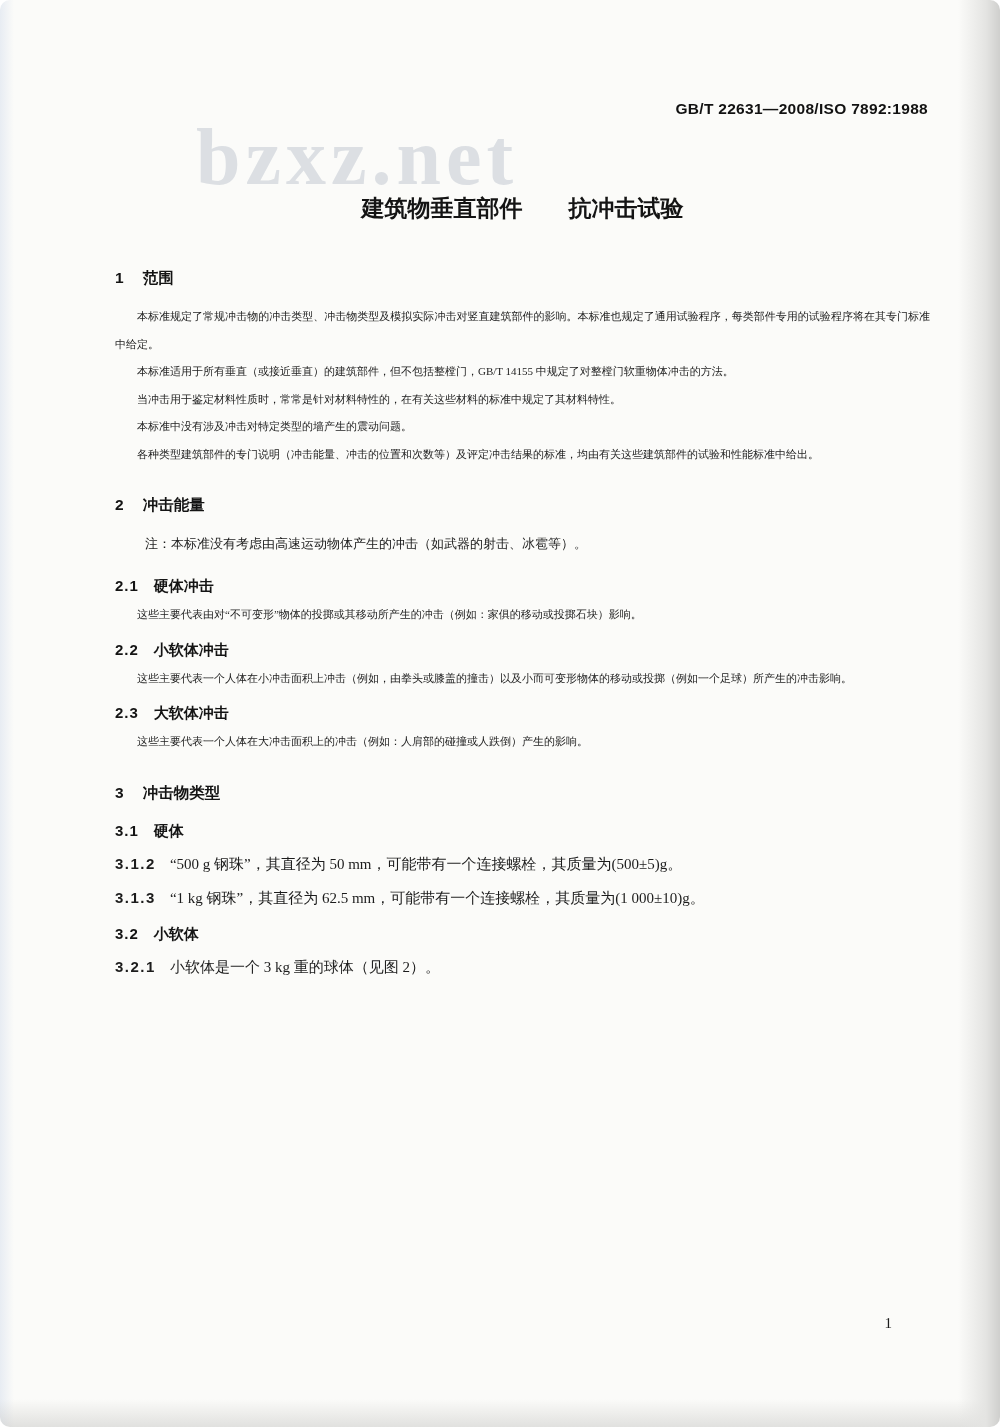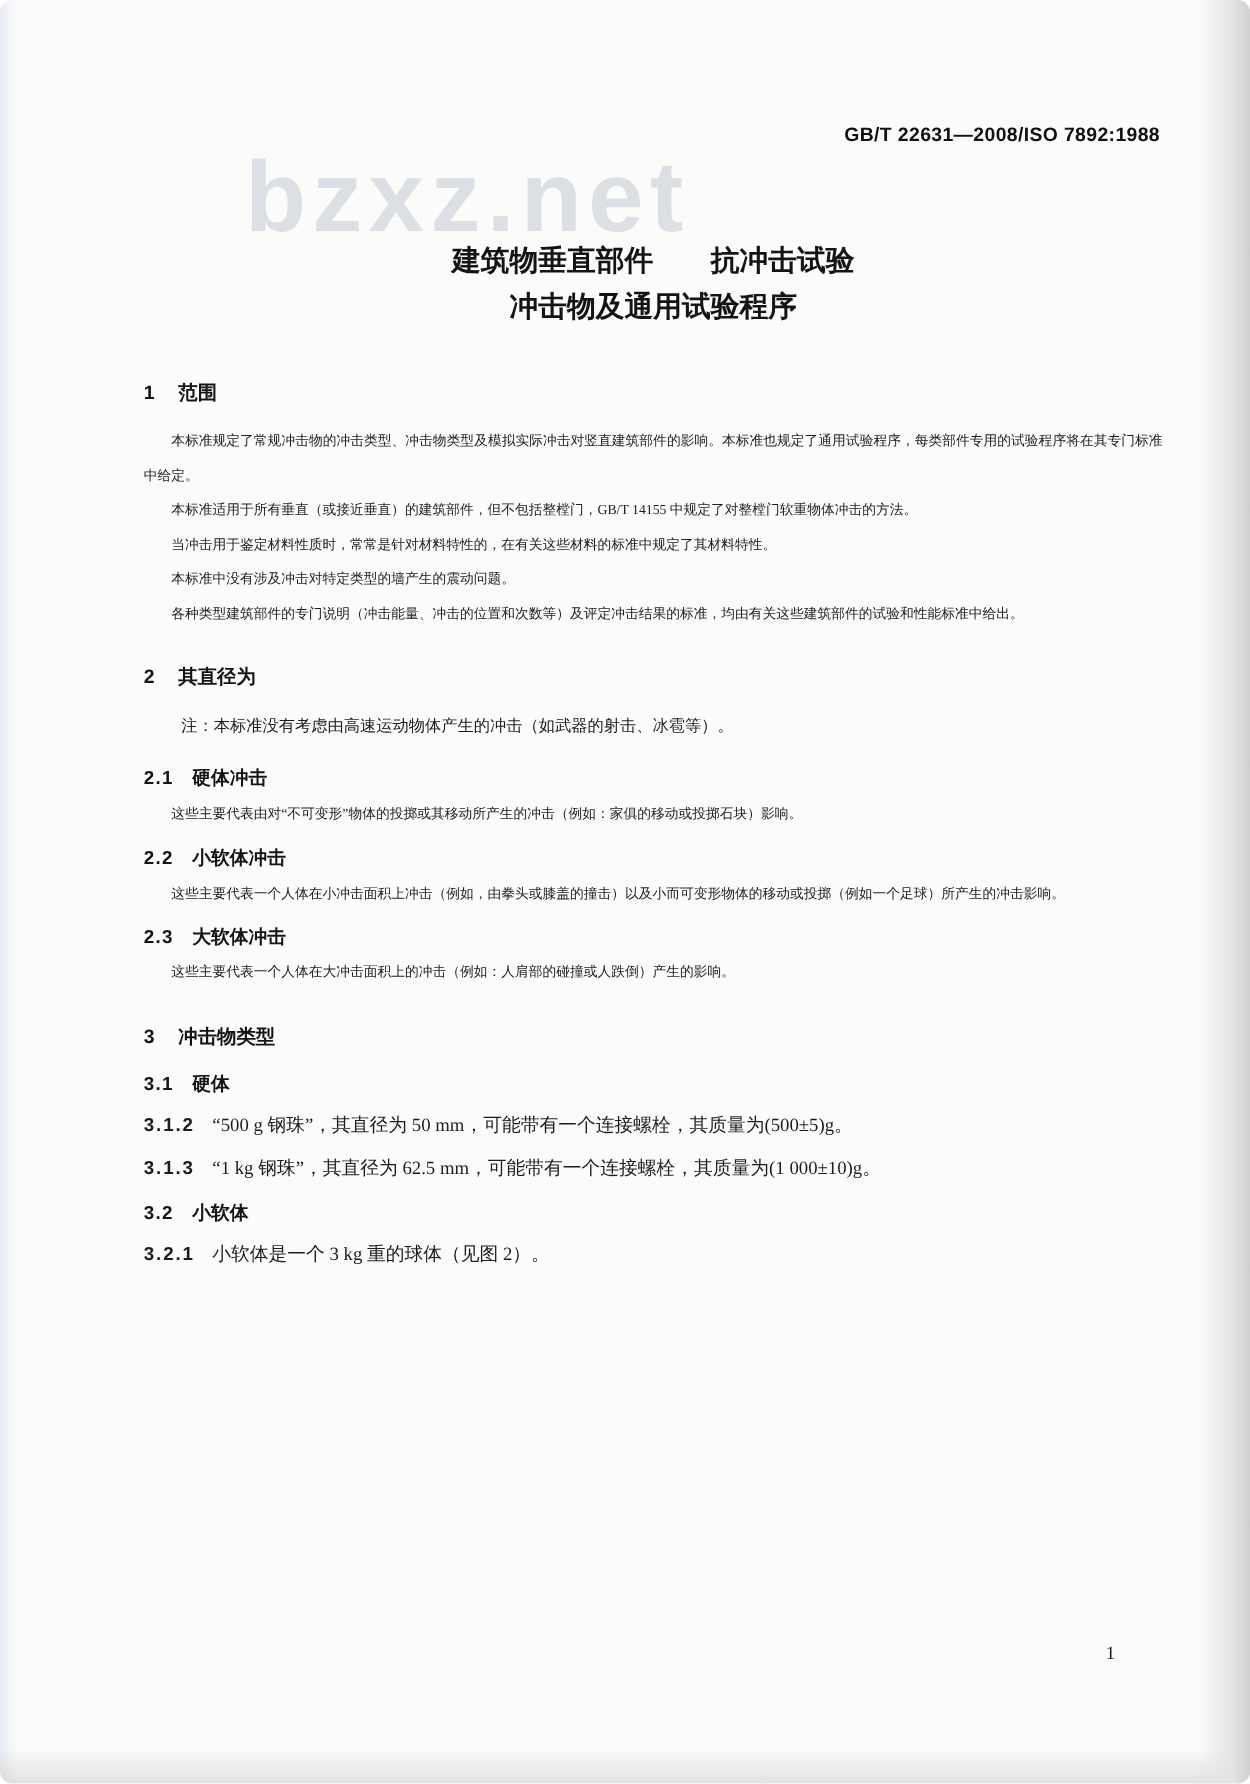--- a/index.html
+++ b/index.html
@@ -28,21 +28,21 @@
     font-family: "Liberation Sans", "DejaVu Sans", sans-serif;
     font-weight: bold;
     font-size: 15.5px;
     letter-spacing: 0.3px;
     color: #111;
   }
   .watermark {
     position: absolute;
     top: 112px;
     left: 196px;
-    font-family: Liberation Sans, sans-serif;
+    font-family: Liberation Serif, serif;
     font-weight: bold;
     font-size: 80px;
     letter-spacing: 5px;
     color: #c3c9d2;
     opacity: 0.55;
     user-select: none;
     pointer-events: none;
   }
   .content {
     position: absolute;
@@ -117,34 +117,33 @@
 <div class="page">
 
   <div class="doc-code">GB/T 22631—2008/ISO 7892:1988</div>
 
   <div class="watermark">bzxz.net</div>
 
   <div class="content">
 
     <div class="doc-title">
       <div>建筑物垂直部件　　抗冲击试验</div>
-      <div>冲击物及通用试验程序</div>
     </div>
 
     <div class="sec-h1">
       <span class="num">1</span><span>范围</span>
     </div>
     <p class="para">本标准规定了常规冲击物的冲击类型、冲击物类型及模拟实际冲击对竖直建筑部件的影响。本标准也规定了通用试验程序，每类部件专用的试验程序将在其专门标准中给定。</p>
     <p class="para">本标准适用于所有垂直（或接近垂直）的建筑部件，但不包括整樘门，GB/T 14155 中规定了对整樘门软重物体冲击的方法。</p>
     <p class="para">当冲击用于鉴定材料性质时，常常是针对材料特性的，在有关这些材料的标准中规定了其材料特性。</p>
     <p class="para">本标准中没有涉及冲击对特定类型的墙产生的震动问题。</p>
     <p class="para">各种类型建筑部件的专门说明（冲击能量、冲击的位置和次数等）及评定冲击结果的标准，均由有关这些建筑部件的试验和性能标准中给出。</p>
 
     <div class="sec-h1 tight">
-      <span class="num">2</span><span>其直径为</span>
+      <span class="num">2</span><span>冲击能量</span>
     </div>
     <p class="note">注：本标准没有考虑由高速运动物体产生的冲击（如武器的射击、冰雹等）。</p>
 
     <div class="sec-h2">
       <span class="num">2.1</span><span>硬体冲击</span>
     </div>
     <p class="para">这些主要代表由对“不可变形”物体的投掷或其移动所产生的冲击（例如：家俱的移动或投掷石块）影响。</p>
 
     <div class="sec-h2">
       <span class="num">2.2</span><span>小软体冲击</span>

